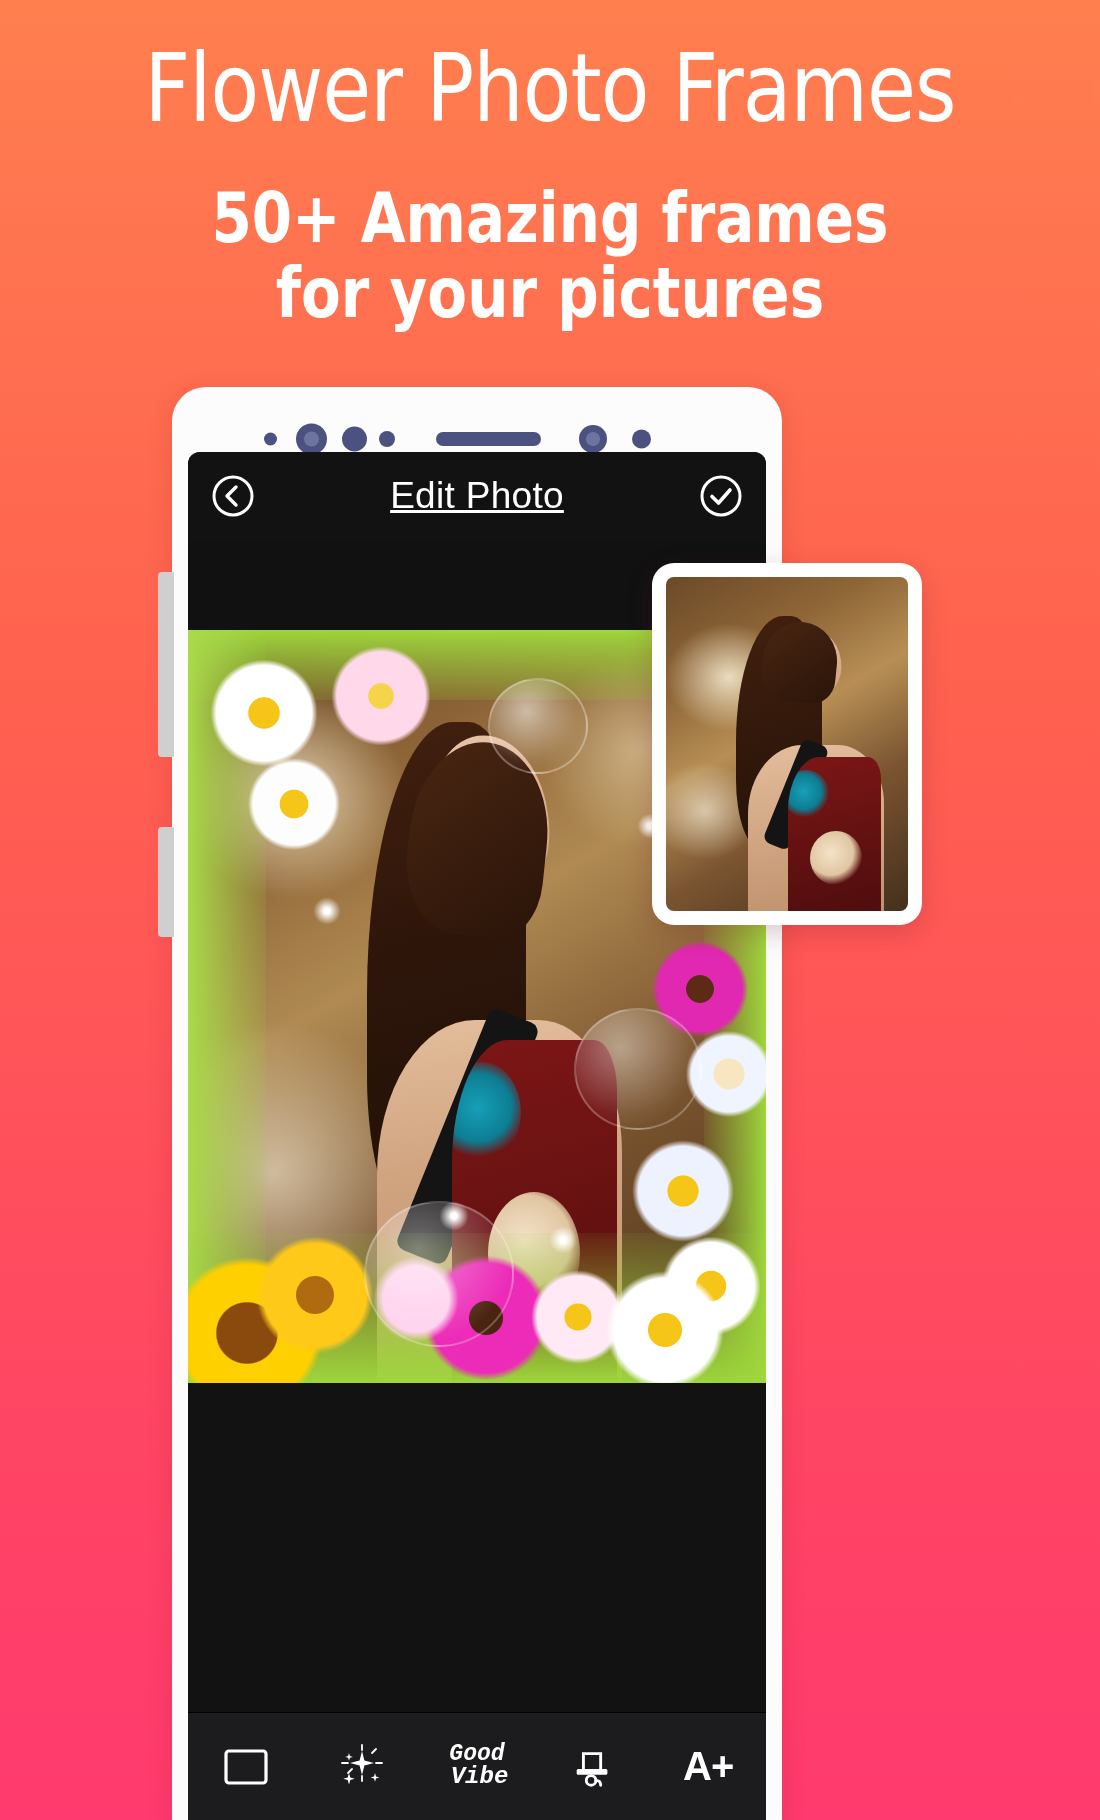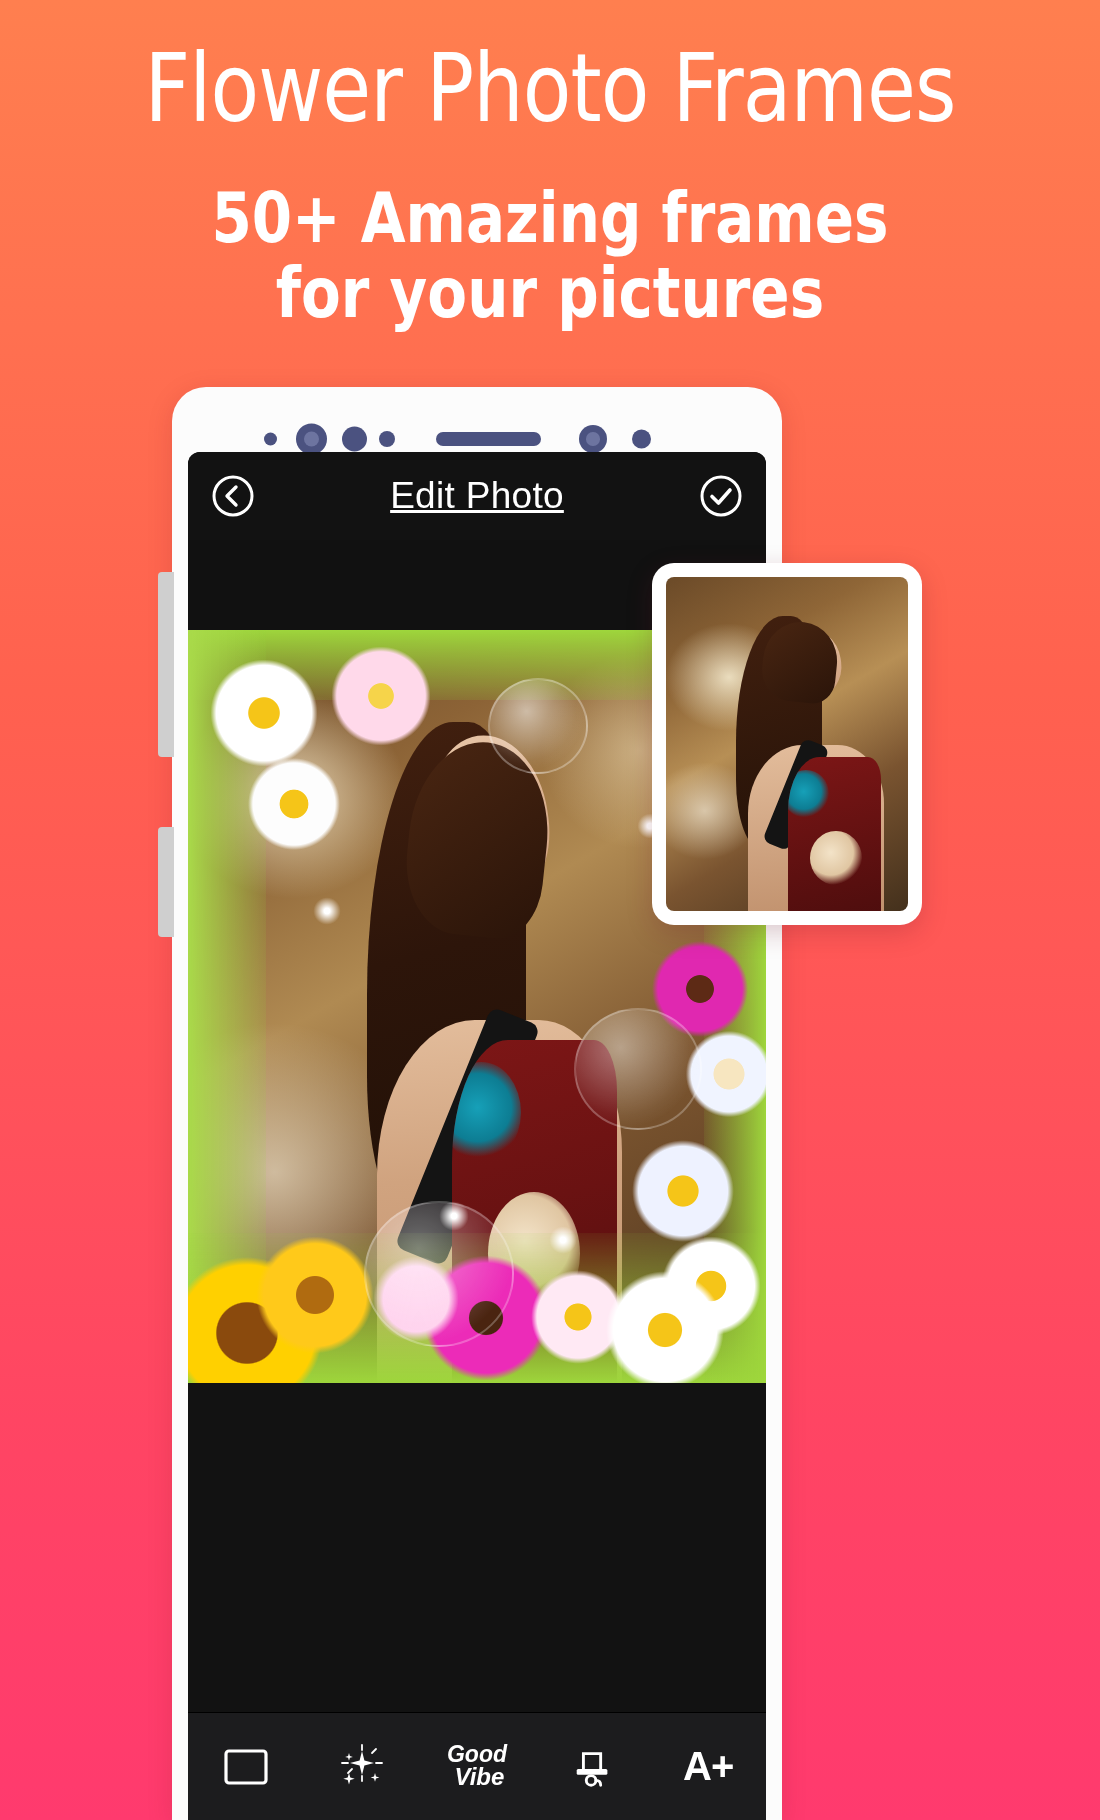--- a/index.html
+++ b/index.html
@@ -117,21 +117,21 @@
 
   
   .toolbar {
     position:absolute; left:0; right:0; bottom:0; height:108px; background:#1C1C1E;
     display:flex; align-items:center; justify-content:space-around;
     border-top:1px solid #000;
   }
   .tool { width:92px; height:72px; display:flex; align-items:center; justify-content:center; color:#fff; }
   .tool .label-ap { font-size:40px; font-weight:bold; letter-spacing:-1px; }
   .tool .goodvibe {
-    font-family:Liberation Sans, sans-serif; font-style:italic; font-weight:bold;
+    font-family:Liberation Mono, monospace; font-style:italic; font-weight:bold;
     font-size:20px; line-height:.95; text-align:center; color:#fff;
   }
   .tool .goodvibe .l1 { display:block; font-size:23px; }
   .tool .goodvibe .l2 { display:block; font-size:24px; margin-left:5px; }
 
   
   .thumb-card {
     position:absolute; left:652px; top:563px; width:270px; height:362px;
     background:#fff; border-radius:22px; padding:14px;
     box-shadow:0 8px 26px rgba(110,25,40,.22);

